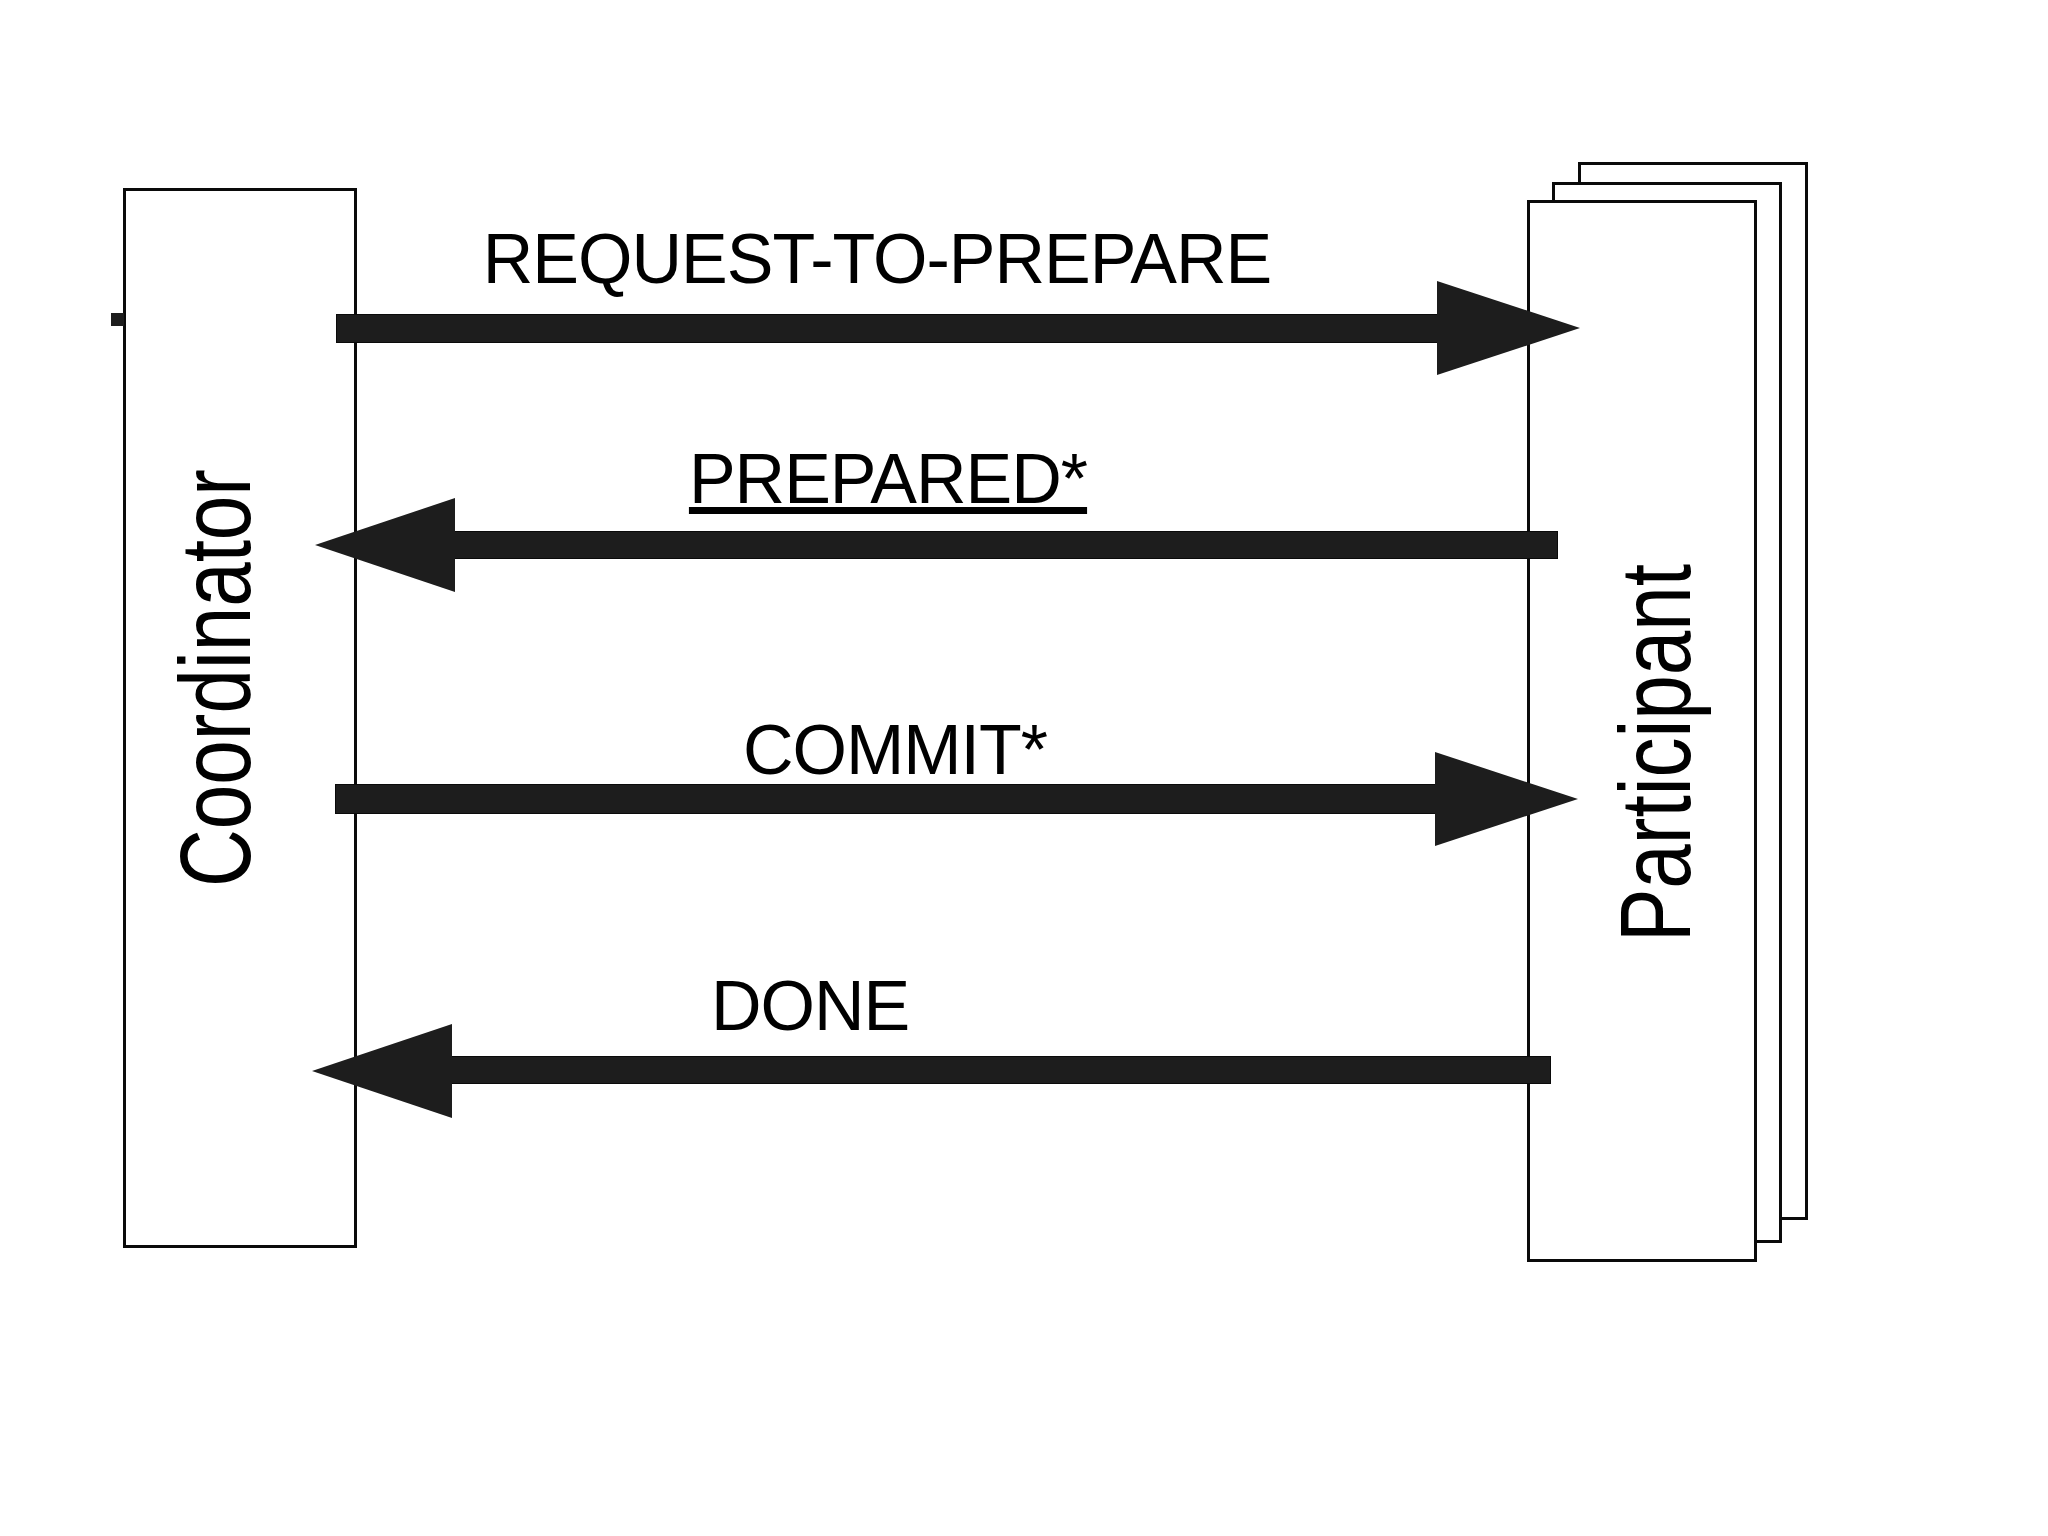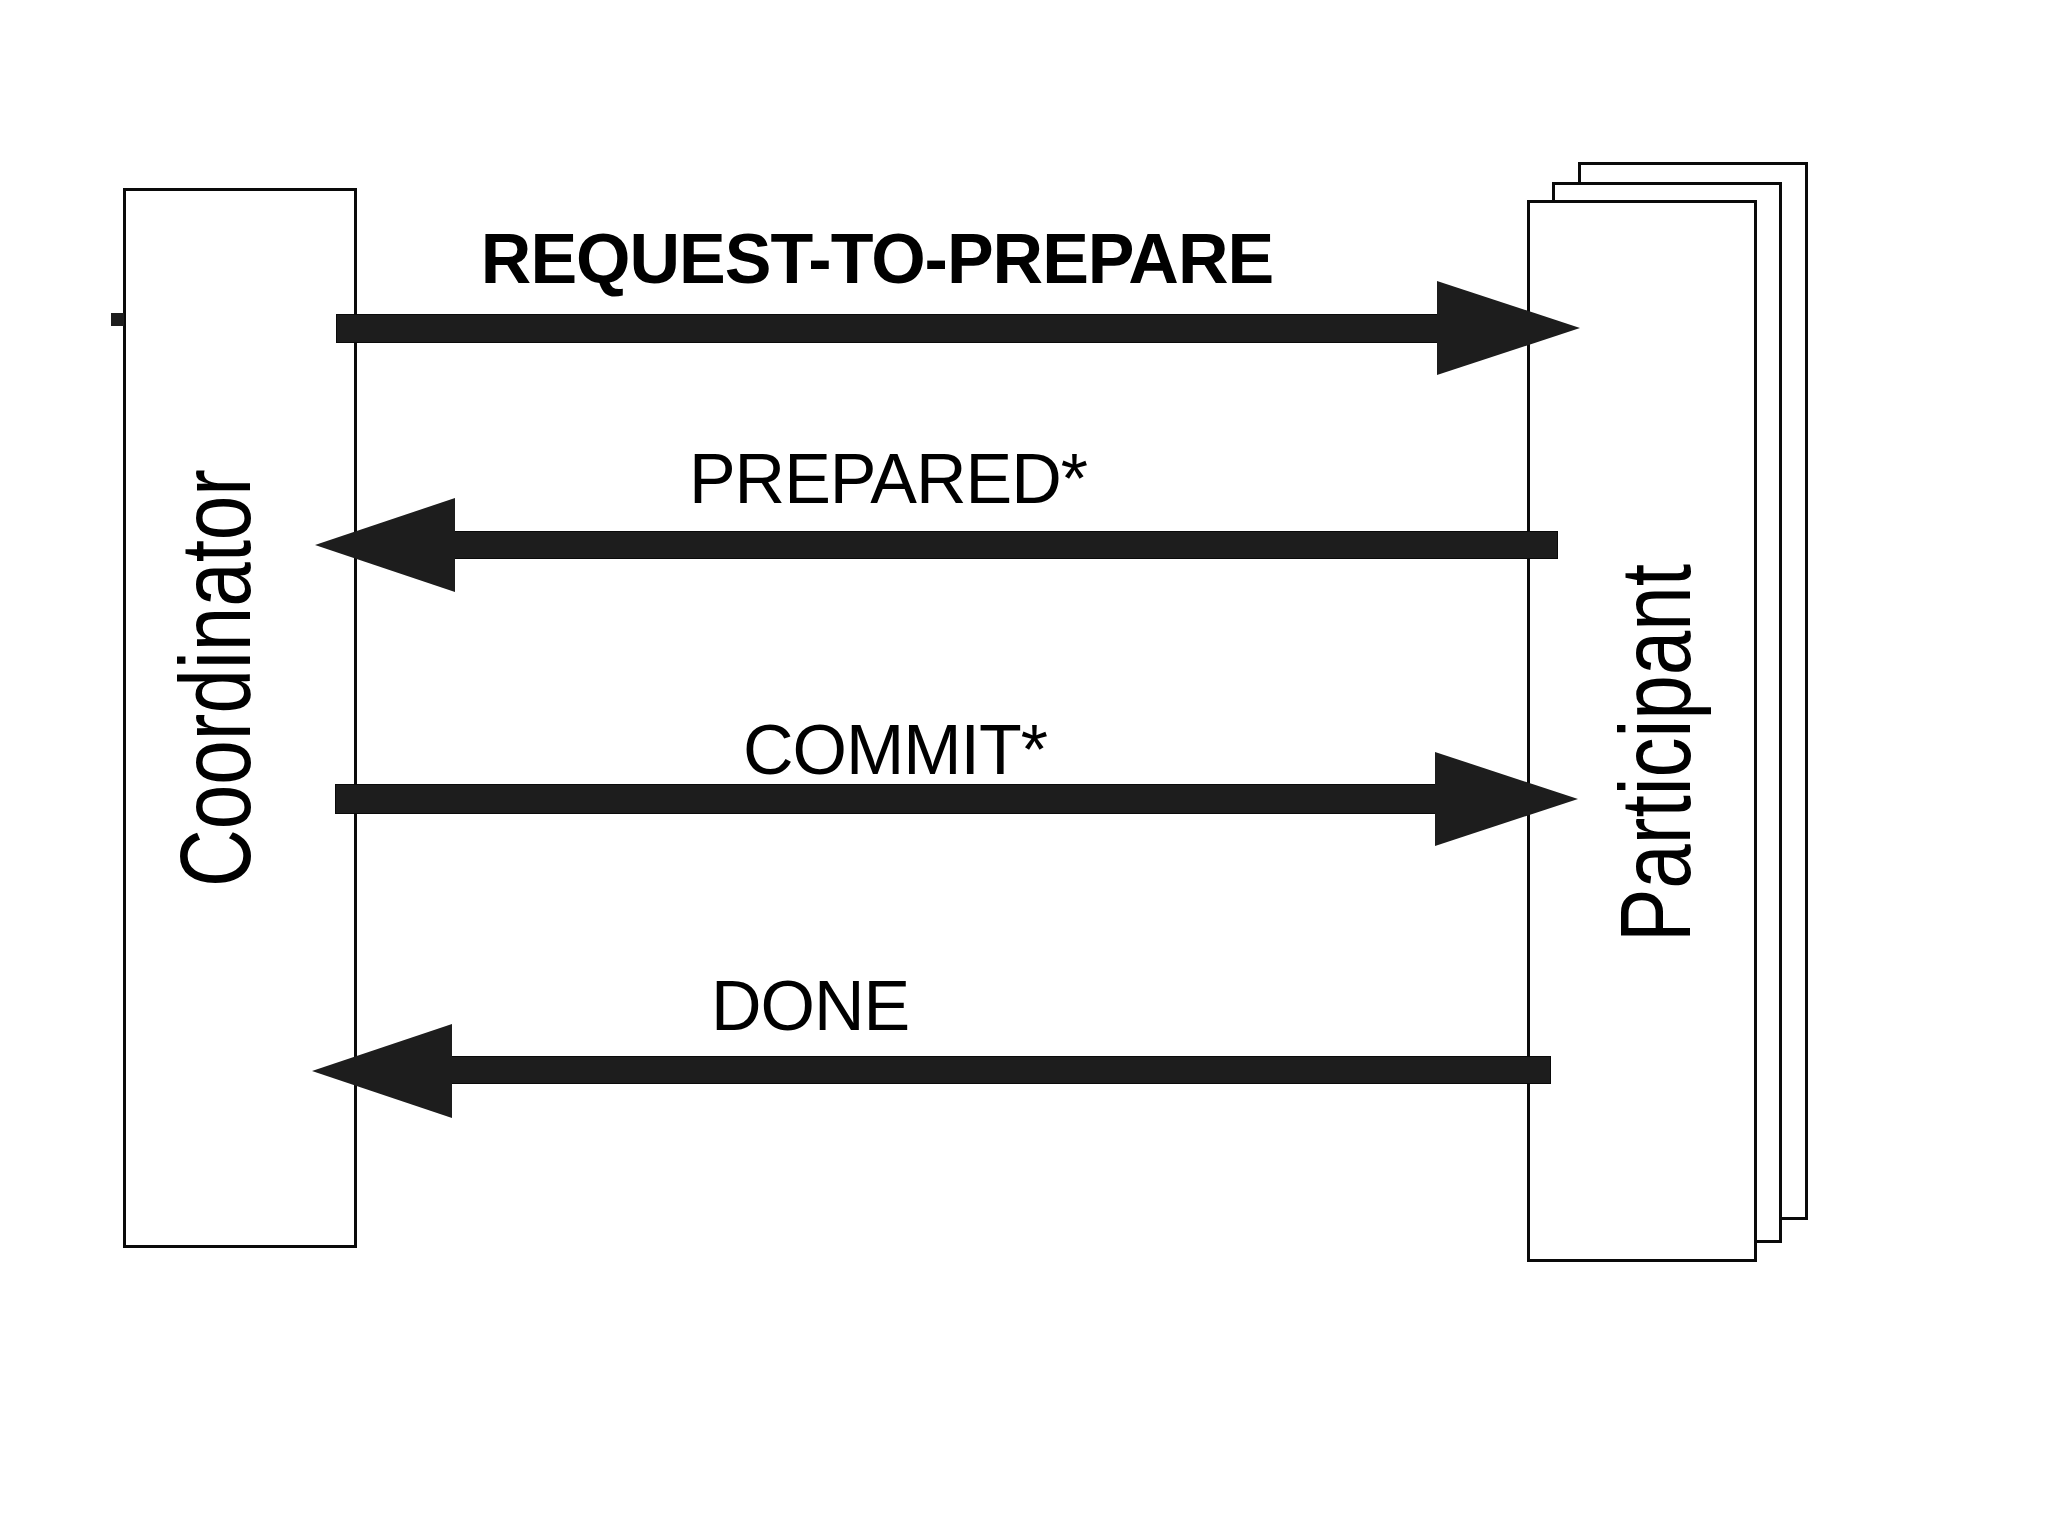--- a/index.html
+++ b/index.html
@@ -58,22 +58,22 @@
   .msg-label {
     position: absolute;
     font-size: 70px;
     letter-spacing: -1px;
     line-height: 1;
     white-space: nowrap;
     color: #000000;
     z-index: 6;
     transform: translate(-50%, -50%);
   }
-  #msg-label-1 { left: 877px; top: 259px; font-weight: bold; }
-  #msg-label-2 { left: 888px; top: 479px; }
+  #msg-label-1 { left: 877px; top: 259px; }
+  #msg-label-2 { left: 888px; top: 479px; text-decoration: underline; }
   #msg-label-3 { left: 895px; top: 732px; margin-top: 18px; }
   #msg-label-4 { left: 810px; top: 1006px; text-align: center; }
 
   
   #tick-mark {
     position: absolute; left: 111px; top: 313px; width: 13px; height: 13px;
     background: #1d1d1d; z-index: 4;
   }
 </style>
 </head>

